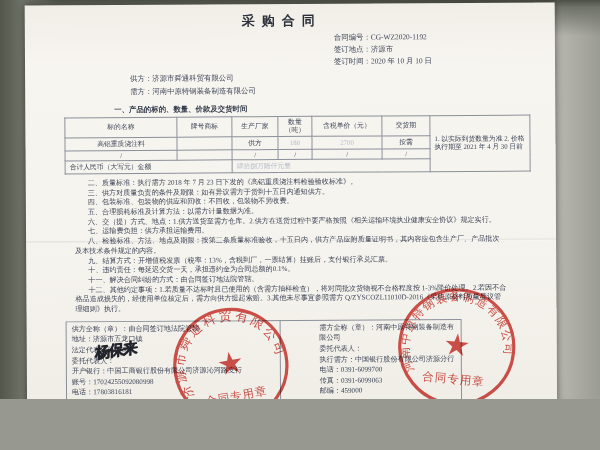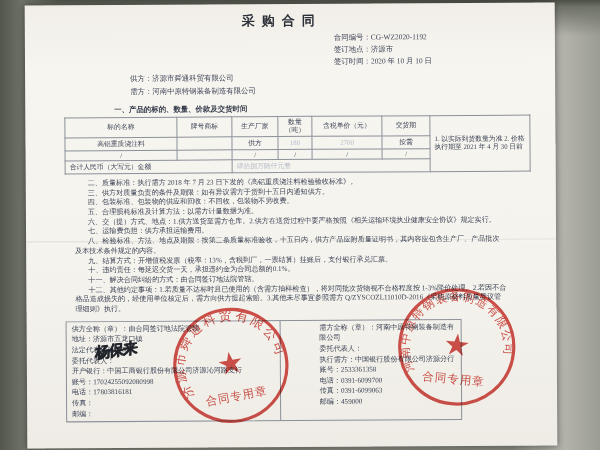--- a/index.html
+++ b/index.html
@@ -2,21 +2,21 @@
 <html><head>
 <meta charset="utf-8">
 <style>
   html,body{margin:0;padding:0;}
   body{
     width:600px;height:450px;overflow:hidden;
     font-family:"Liberation Serif","DejaVu Serif",serif;
     background:#979890;
   }
   .photo{
-    position:relative;width:600px;height:450px;overflow:hidden;
+    position:relative;width:600px;height:399px;overflow:hidden;
     background-image:
       linear-gradient(90deg,#53564b 0,#6e7166 22px,rgba(0,0,0,0) 58px),
       linear-gradient(180deg,#4c4f45 0,#6f7268 7px,rgba(0,0,0,0) 36px),
       linear-gradient(270deg,#9b9c94 0,#b2b2aa 34px,rgba(0,0,0,0) 90px),
       linear-gradient(0deg,#7f8178 0,rgba(0,0,0,0) 26px),
       linear-gradient(120deg,#8e9087,#a3a49c);
   }
   .paper{
     position:absolute;left:26px;top:4px;width:530px;height:443px;
     background:linear-gradient(180deg,#f1eee8,#f7f5f0 14%,#f5f3ed 58%,#eeece5);
@@ -150,21 +150,20 @@
           <div>开户银行：中国工商银行股份有限公司济源沁河路支行</div>
           <div>账号：17024255092080998</div>
           <div>电话：17803816181</div>
           <div>传真：</div>
           <div>邮编：</div>
         </div>
         <div class="sig-col buyer">
           <div>需方全称（章）：河南中原特钢装备制造有限公司</div>
           <div>委托代表人：</div>
           <div>执行需方：中国银行股份有限公司济源分行</div>
-          <div>账号：2533361358</div>
           <div>电话：0391-6099700</div>
           <div>传真：0391-6099063</div>
           <div>邮编：459000</div>
         </div>
       </div>
     </div>
 
     <span class="handwriting">杨保来</span>
 
     <svg class="stamp stamp-supplier" width="124" height="124" viewBox="0 0 124 124" font-family="DejaVu Sans, sans-serif">

